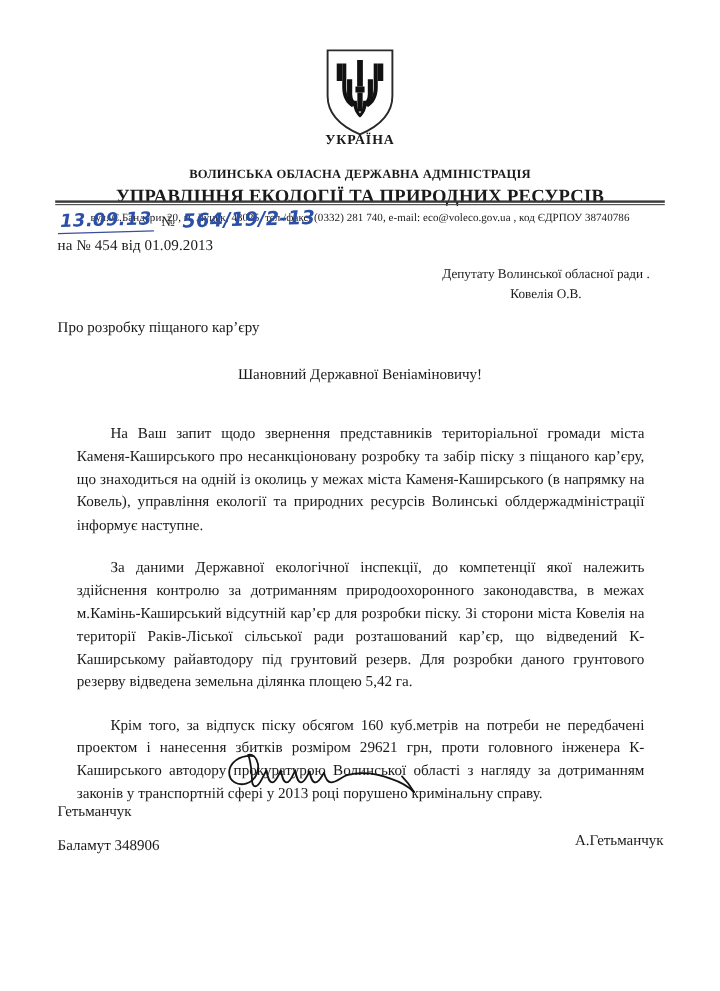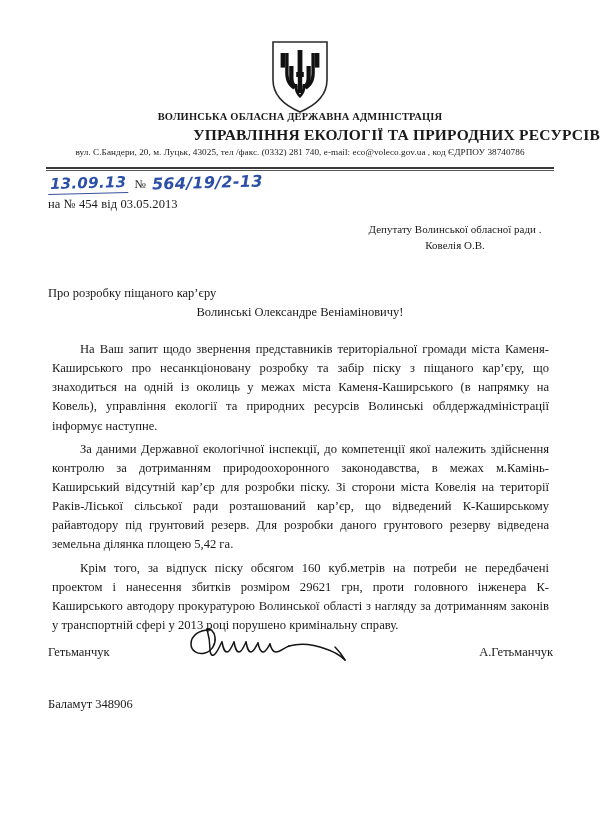--- a/index.html
+++ b/index.html
@@ -48,29 +48,28 @@
     font-size: 11.5px;
     font-weight: bold;
     letter-spacing: .8px;
     line-height: 1.25;
   }
   .lh-admin {
     font-size: 10.5px;
     font-weight: bold;
     letter-spacing: .15px;
     line-height: 1.3;
-    margin-top: 0;
+    margin-top: 15px;
   }
   .lh-dept {
     font-size: 15.5px;
     font-weight: bold;
     letter-spacing: .2px;
     line-height: 1.25;
     margin-top: 1px;
-    text-align: right;
   }
   .lh-address {
     font-size: 9.2px;
     line-height: 1.3;
     margin-top: 3px;
     letter-spacing: .05px;
   }
   .rule-wrap {
     position: absolute;
     left: 46px;
@@ -138,21 +137,20 @@
     line-height: 1.45;
     text-align: center;
   }
 
   
   .subject {
     position: absolute;
     left: 48px;
     top: 266px;
     font-size: 12.5px;
-    margin-top: 20px;
   }
 
   
   .salutation {
     position: absolute;
     left: 0;
     right: 0;
     top: 305px;
     text-align: center;
     font-size: 12.5px;
@@ -163,37 +161,37 @@
     position: absolute;
     left: 48px;
     top: 336px;
     width: 505px;
     font-size: 12.6px;
     line-height: 1.52;
     text-align: justify;
     text-justify: inter-word;
   }
   .body-text p {
-    margin: 4px;
+    margin: 16px;
     text-indent: 28px;
   }
 
   
   .sig-row {
     position: absolute;
     left: 48px;
     top: 645px;
     width: 505px;
     display: flex;
     align-items: center;
     justify-content: space-between;
     font-size: 12.5px;
   }
   .sig-title { white-space: nowrap; }
-  .sig-name { white-space: nowrap; }
+  .sig-name { white-space: nowrap; margin-top: 48px; }
   .sig-mark {
     position: absolute;
     left: 185px;
     top: 620px;
     width: 185px;
     height: 50px;
     pointer-events: none;
   }
 
   
@@ -227,47 +225,48 @@
         <path d="M49.4 13 h-4.6 v14.6 h4.6 z"></path>
 
         <path d="M19.2 26 h4.3 v12.5 c0 4 1.6 6.4 4.3 7.8 l-1.4 3 c-4.3 -2 -7.2 -5.6 -7.2 -11.4 z"></path>
 
         <path d="M40.8 26 h-4.3 v12.5 c0 4 -1.6 6.4 -4.3 7.8 l1.4 3 c4.3 -2 7.2 -5.6 7.2 -11.4 z"></path>
       </g>
     </svg>
   </div>
 
   <div class="letterhead">
+    <div class="lh-country">УКРАЇНА</div>
     <div class="lh-admin">ВОЛИНСЬКА ОБЛАСНА ДЕРЖАВНА АДМІНІСТРАЦІЯ</div>
     <div class="lh-dept">УПРАВЛІННЯ ЕКОЛОГІЇ ТА ПРИРОДНИХ РЕСУРСІВ</div>
     <div class="lh-address">вул. С.Бандери, 20, м. Луцьк, 43025, тел /факс. (0332) 281 740, e-mail: eco@voleco.gov.ua , код ЄДРПОУ 38740786</div>
   </div>
 
   <div class="rule-wrap">
     <div class="rule-thick"></div>
     <div class="rule-thin"></div>
   </div>
 
   <div class="reg-block">
     <div class="reg-hand-row">
       <span class="hand hand-date">13.09.13</span>
       <span class="reg-no-label">№</span>
       <span class="hand hand-num">564/19/2-13</span>
     </div>
-    <div class="reg-printed">на № 454 від 03.05.2013</div>
+    <div class="reg-printed">на № 454 від 01.09.2013</div>
   </div>
 
   <div class="addressee">
     <div>Депутату Волинської обласної ради .</div>
     <div>Ковелія О.В.</div>
   </div>
 
   <div class="subject">Про розробку піщаного кар’єру</div>
 
-  <div class="salutation">Волинські Олександре Веніаміновичу!</div>
+  <div class="salutation">Шановний Державної Веніаміновичу!</div>
 
   <div class="body-text">
     <p>На Ваш запит щодо звернення представників територіальної громади міста Каменя-Каширського про несанкціоновану  розробку та забір піску з піщаного кар’єру, що знаходиться на одній із околиць у межах міста Каменя-Каширського (в напрямку на Ковель), управління екології та природних ресурсів Волинські облдержадміністрації інформує наступне.</p>
     <p>За даними Державної екологічної інспекції, до компетенції якої належить здійснення контролю за дотриманням природоохоронного законодавства, в межах м.Камінь-Каширський відсутній кар’єр для розробки піску. Зі сторони міста Ковелія на території Раків-Ліської сільської ради розташований кар’єр, що відведений К-Каширському райавтодору під грунтовий резерв. Для розробки даного грунтового резерву відведена земельна ділянка площею 5,42 га.</p>
     <p>Крім того, за відпуск піску обсягом 160 куб.метрів  на потреби не передбачені проектом і нанесення збитків розміром 29621 грн, проти головного інженера К-Каширського автодору прокуратурою Волинської області з нагляду за дотриманням законів у транспортній сфері у 2013 році порушено кримінальну справу.</p>
   </div>
 
   <div class="sig-row">
     <span class="sig-title">Гетьманчук</span>
     <span class="sig-name">А.Гетьманчук</span>

